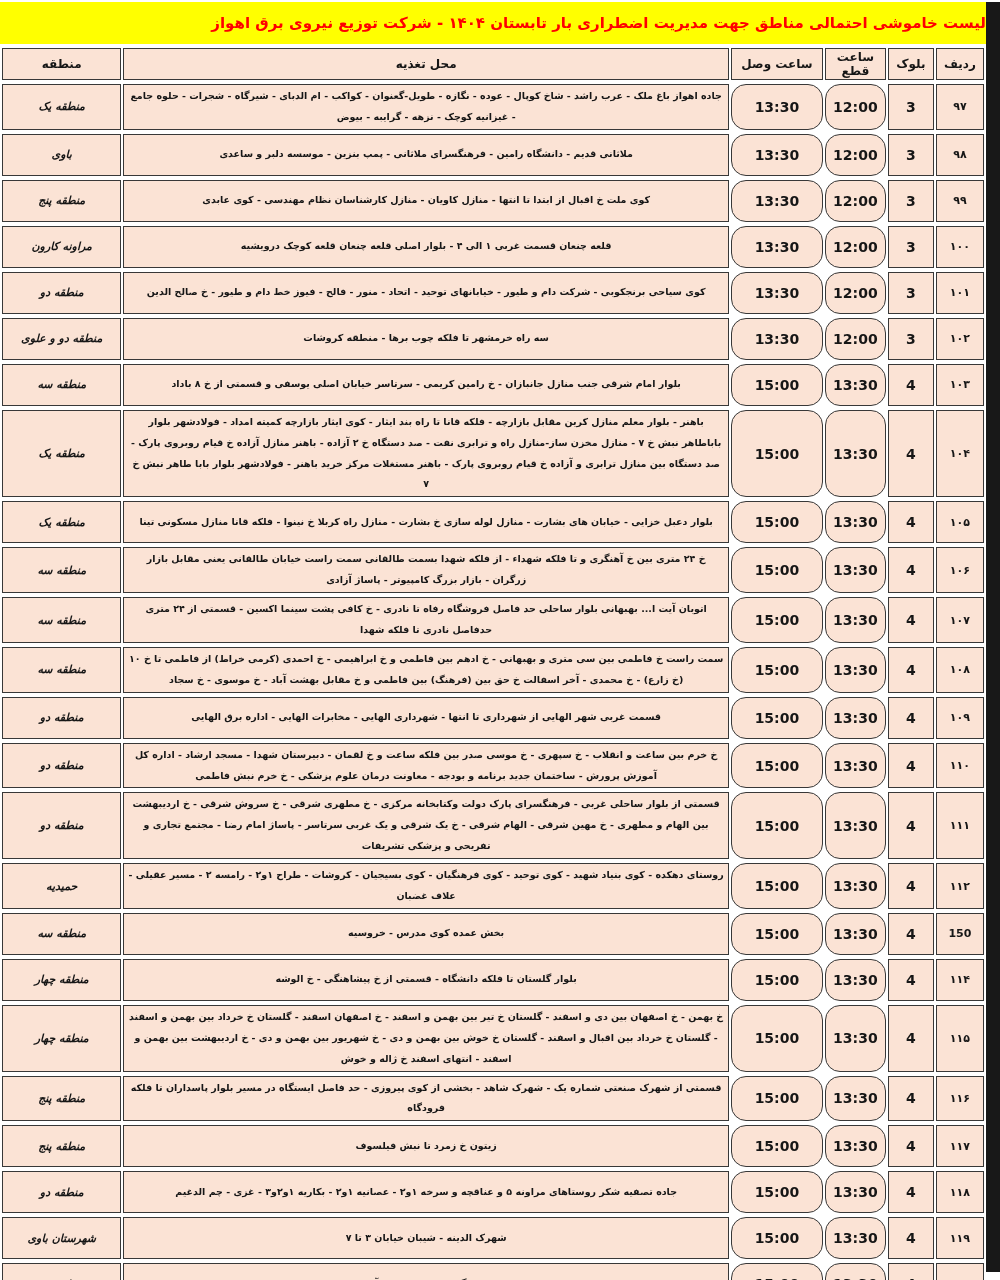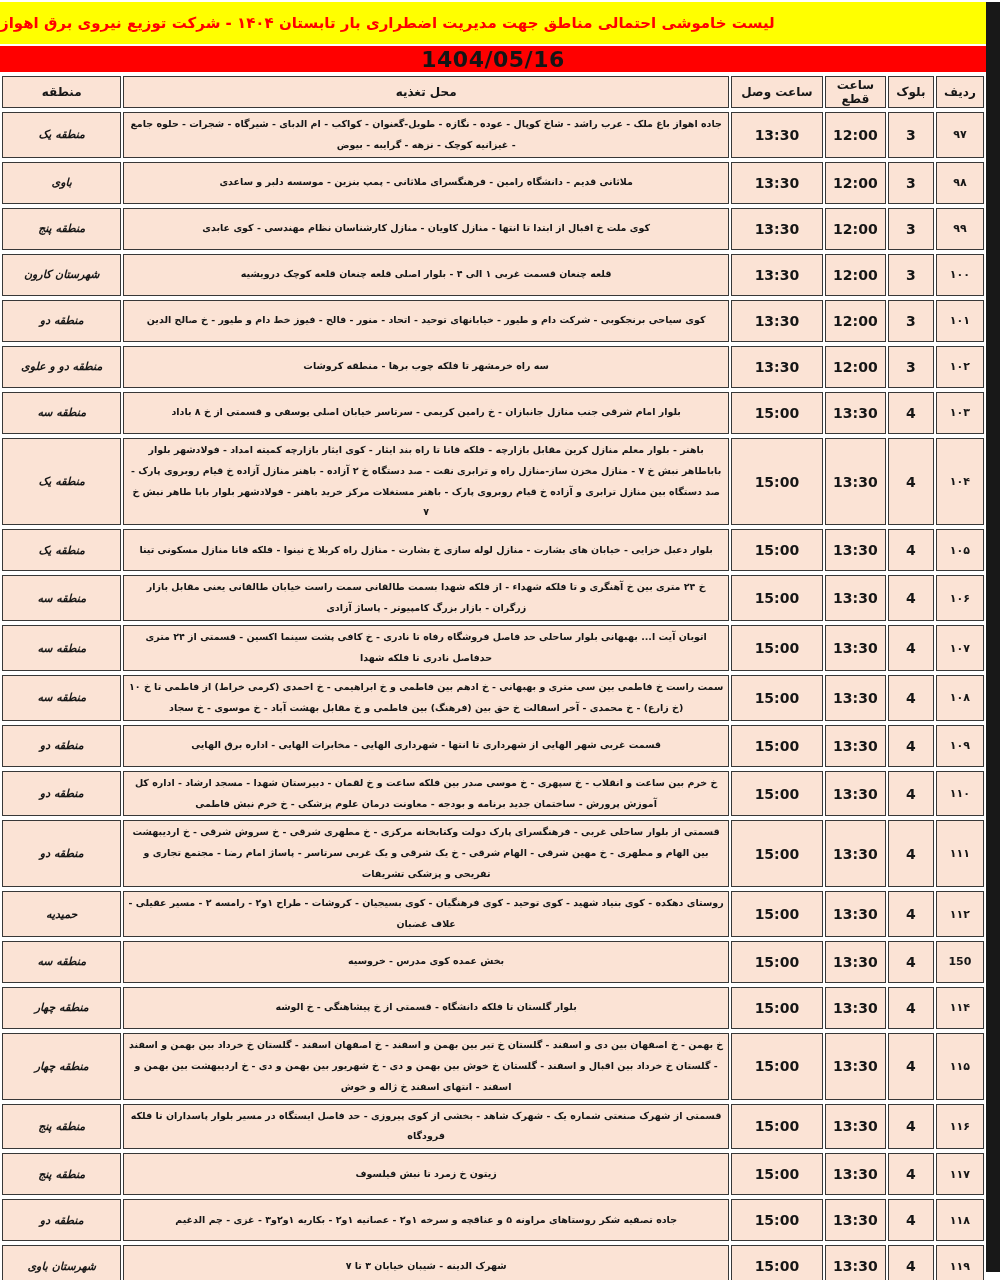--- a/index.html
+++ b/index.html
@@ -11,21 +11,21 @@
     position: relative;
     overflow: hidden;
   }
   .page { position: relative; width: 1000px; height: 1280px; }
 
   
   .title-banner {
     margin-top: 2px;
     width: 986px; height: 42px;
     background: #ffff00;
-    display: flex; align-items: center; justify-content: flex-start;
+    display: flex; align-items: center; justify-content: flex-end;
   }
   .title-banner span {
     color: #ff0000;
     font-size: 15px; font-weight: bold;
     direction: rtl;
   }
 
   
   .date-banner {
     margin-top: 2px;
@@ -61,43 +61,40 @@
 
   .col-num    { width: 46px; }
   .col-block  { width: 44px; }
   .col-cut    { width: 58px; }
   .col-recon  { width: 88px; }
   .col-loc    { width: 578px; }
   .col-region { width: 114px; }
 
   td.col-num    { font-size: 11px;  font-weight: bold; }
   td.col-block  { font-size: 14px;  font-weight: bold; }
-  td.col-cut, td.col-recon { font-size: 14px; font-weight: bold; direction: ltr; }
+  td.col-cut, td.col-recon { font-size: 14px; font-weight: bold; direction: ltr; border-radius: 15px; }
   td.col-loc    { font-size: 9.5px; font-weight: bold; line-height: 2.2; padding: 1px 10px; margin-top: 7px; }
   td.col-region { font-size: 11px;  font-weight: bold; font-style: italic; }
 
   
   .edge-strip {
     position: absolute; top: 0; right: 0;
     width: 14px; height: 1270px;
     background: #181818;
   }
 </style>
 </head>
 <body>
 
 <div class="page">
 
   <div class="title-banner">
     <span>لیست خاموشی احتمالی مناطق جهت مدیریت اضطراری بار تابستان ۱۴۰۴ - شرکت توزیع نیروی برق اهواز</span>
   </div>
 
-  <div class="date-banner">
-    <span>1404/05/16</span>
-  </div>
 
   <table class="schedule" dir="rtl">
     <thead>
       <tr>
         <th class="col-num">ردیف</th>
         <th class="col-block">بلوک</th>
         <th class="col-cut">ساعت قطع</th>
         <th class="col-recon">ساعت وصل</th>
         <th class="col-loc">محل تغذیه</th>
         <th class="col-region">منطقه</th>
@@ -130,21 +127,21 @@
     <td class="col-loc">کوی ملت خ اقبال از ابتدا تا انتها - منازل کاویان - منازل کارشناسان نظام مهندسی - کوی عابدی</td>
     <td class="col-region">منطقه پنج</td>
   </tr>
 
   <tr>
     <td class="col-num">۱۰۰</td>
     <td class="col-block">3</td>
     <td class="col-cut">12:00</td>
     <td class="col-recon">13:30</td>
     <td class="col-loc">قلعه چنعان قسمت غربی ۱ الی ۴ - بلوار اصلی قلعه چنعان قلعه کوچک درویشیه</td>
-    <td class="col-region">شهرستان کارون</td>
+    <td class="col-region">مراونه کارون</td>
   </tr>
 
   <tr>
     <td class="col-num">۱۰۱</td>
     <td class="col-block">3</td>
     <td class="col-cut">12:00</td>
     <td class="col-recon">13:30</td>
     <td class="col-loc">کوی سیاحی برنجکوبی - شرکت دام و طیور - خیابانهای توحید - اتحاد - منور - فالح - فیوز خط دام و طیور - خ صالح الدین</td>
     <td class="col-region">منطقه دو</td>
   </tr>

